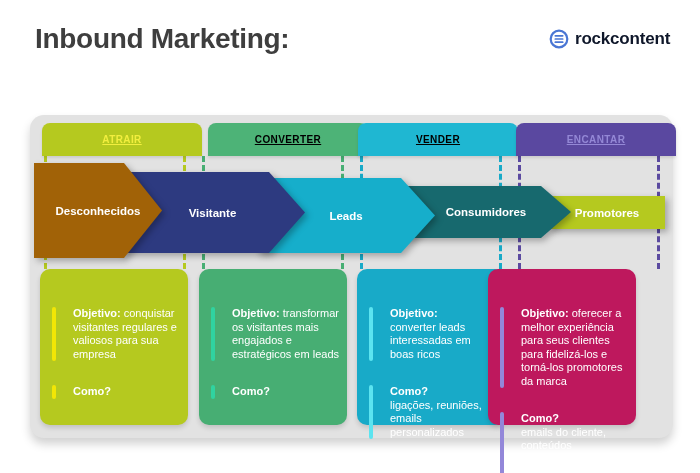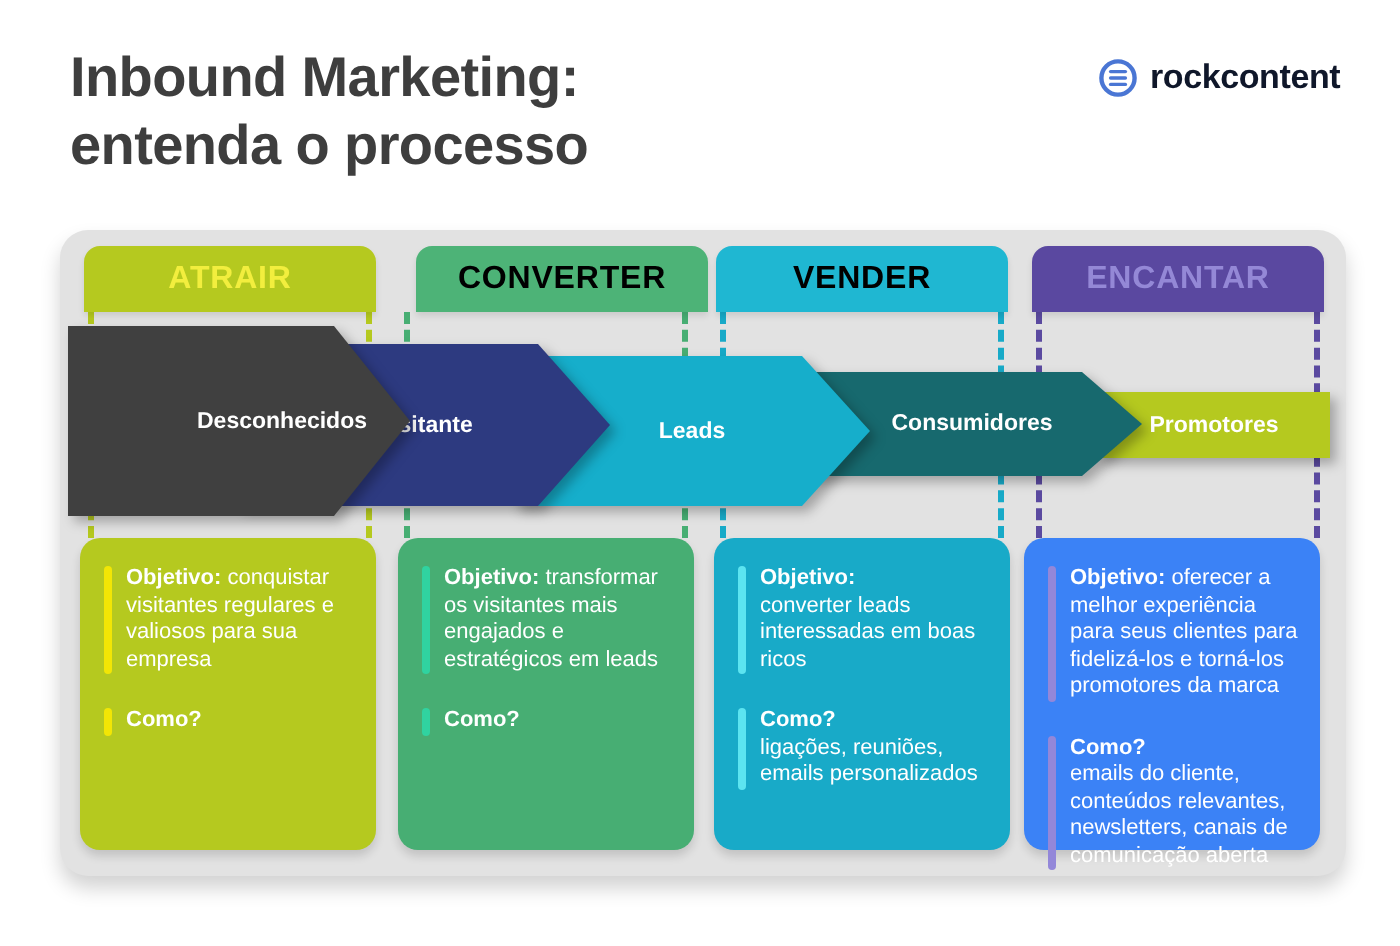--- a/index.html
+++ b/index.html
@@ -12,34 +12,34 @@
   .title { position:absolute; left:35px; top:22px; font-size:28px; font-weight:bold;
            line-height:34px; letter-spacing:-0.3px; }
   .logo  { position:absolute; left:549px; top:29px; display:flex; align-items:center; gap:6px; }
   .logo-text { font-size:17px; font-weight:600; letter-spacing:-0.2px; }
 
   
   .board { position:absolute; left:30px; top:115px; width:643px; height:323px;
            border-radius:14px; box-shadow:0 6px 10px rgba(0,0,0,0.18); }
 
   
-  .stage-header { position:absolute; top:123px; width:146px; height:33px; z-index:3;
+  .stage-header { position:absolute; top:123px; width:160px; height:33px; z-index:3;
                   border-radius:8px 8px 0 0; display:flex; align-items:center; justify-content:center;
-                  font-size:16px; font-weight:bold; letter-spacing:0.4px;
-                  box-shadow:0 2px 3px rgba(0,0,0,0.10); }
+                  font-size:10px; font-weight:bold; letter-spacing:0.4px;
+                  box-shadow:0 2px 3px rgba(0,0,0,0.10);text-decoration:underline; }
 
   
   .col-dash { position:absolute; top:156px; height:113px; width:142px; z-index:1;
               box-sizing:border-box; border-left:3px dashed; border-right:3px dashed; }
 
   
   .content-box { position:absolute; top:269px; width:148px; height:156px; z-index:2;
                  border-radius:10px; box-sizing:border-box; padding:14px 8px 8px 12px;
                  box-shadow:0 3px 5px rgba(0,0,0,0.14); }
-  .para { display:flex; gap:7px; margin-bottom:17px; }
+  .para { display:flex; gap:17px; margin-bottom:17px;margin-top:24px; }
   .accent-bar { width:4px; border-radius:2px; flex-shrink:0; }
   .ptext { color:#ffffff; font-size:11px; line-height:13.5px; }
   .plabel { font-weight:bold; }
   .block { display:block; }
 
   
   .arrow-wrap { position:absolute; filter:drop-shadow(3px 3px 3px rgba(0,0,0,0.28)); }
   .arrow { width:100%; height:100%; display:flex; align-items:center; justify-content:center;
            color:#ffffff; font-weight:bold; font-size:11.5px; }
   .a1 { left:34px;  top:163px; width:128px; height:95px; z-index:9; }
@@ -52,21 +52,20 @@
   .a3 .arrow { clip-path:polygon(0 0, calc(100% - 34px) 0, 100% 50%, calc(100% - 34px) 100%, 0 100%); }
   .a4 .arrow { clip-path:polygon(0 0, calc(100% - 30px) 0, 100% 50%, calc(100% - 30px) 100%, 0 100%); }
 </style>
 </head>
 <body>
 
 <div class="canvas">
 
   <div class="title" style="color: rgb(62, 62, 62);">
     <div>Inbound Marketing:</div>
-    <div>entenda o processo</div>
   </div>
 
   <div class="logo">
     <span style="display: flex; color: rgb(74, 118, 212);">
       <svg width="20" height="20" viewBox="0 0 20 20">
         <circle cx="10" cy="10" r="8.3" fill="none" stroke="currentColor" stroke-width="2.2"></circle>
         <line x1="6.3" y1="6.8" x2="13.7" y2="6.8" stroke="currentColor" stroke-width="1.7" stroke-linecap="round"></line>
         <line x1="6.3" y1="10" x2="13.7" y2="10" stroke="currentColor" stroke-width="1.7" stroke-linecap="round"></line>
         <line x1="6.3" y1="13.2" x2="13.7" y2="13.2" stroke="currentColor" stroke-width="1.7" stroke-linecap="round"></line>
       </svg>
@@ -80,21 +79,21 @@
   <div class="col-dash" style="left: 202px; border-color: rgb(71, 174, 115);"></div>
   <div class="col-dash" style="left: 360px; border-color: rgb(24, 170, 200);"></div>
   <div class="col-dash" style="left: 518px; border-color: rgb(91, 74, 160);"></div>
 
   <div class="stage-header" style="left: 42px; background: rgb(181, 201, 31); color: rgb(242, 238, 62);">ATRAIR</div>
   <div class="stage-header" style="left: 208px; background: rgb(77, 179, 119); color: #000000;">CONVERTER</div>
   <div class="stage-header" style="left: 358px; background: rgb(31, 183, 210); color: #000000;">VENDER</div>
   <div class="stage-header" style="left: 516px; background: rgb(90, 72, 160); color: rgb(148, 136, 214);">ENCANTAR</div>
 
   <div class="arrow-wrap a1">
-    <div class="arrow" style="background: #404040; padding-left: 43px;">Desconhecidos</div>
+    <div class="arrow" style="background: #a16207;">Desconhecidos</div>
   </div>
   <div class="arrow-wrap a2">
     <div class="arrow" style="background: rgb(45, 58, 128);">Visitante</div>
   </div>
   <div class="arrow-wrap a3">
     <div class="arrow" style="background: rgb(22, 174, 203);">Leads</div>
   </div>
   <div class="arrow-wrap a4">
     <div class="arrow" style="background: rgb(23, 105, 110);">Consumidores</div>
   </div>
@@ -144,21 +143,21 @@
     </div>
     <div class="para">
       <div class="accent-bar" style="background: rgb(92, 228, 240);"></div>
       <div class="ptext">
         <span class="plabel block">Como?</span>
         <span>ligações, reuniões, emails personalizados</span>
       </div>
     </div>
   </div>
 
-  <div class="content-box" style="left: 512px; background: #3b82f6;">
+  <div class="content-box" style="left: 488px; background: #be185d;">
     <div class="para">
       <div class="accent-bar" style="background: rgb(147, 135, 217);"></div>
       <div class="ptext">
         <span class="plabel">Objetivo:</span>
         <span>oferecer a melhor experiência para seus clientes para fidelizá-los e torná-los promotores da marca</span>
       </div>
     </div>
     <div class="para">
       <div class="accent-bar" style="background: rgb(147, 135, 217);"></div>
       <div class="ptext">

